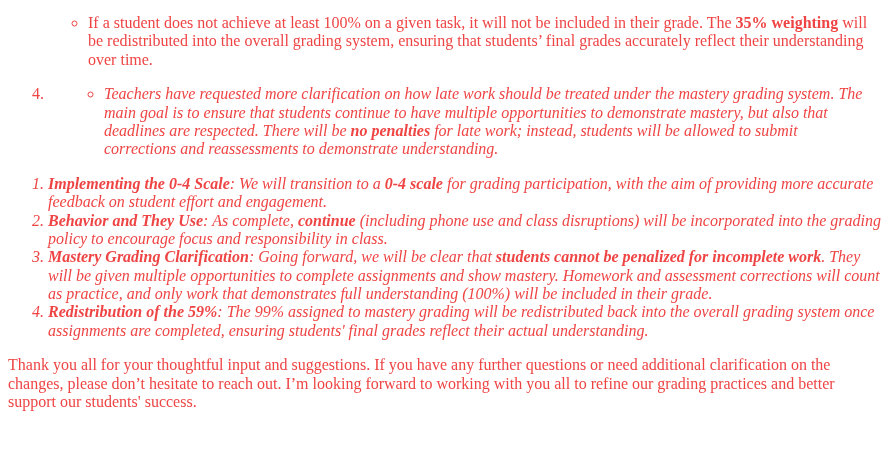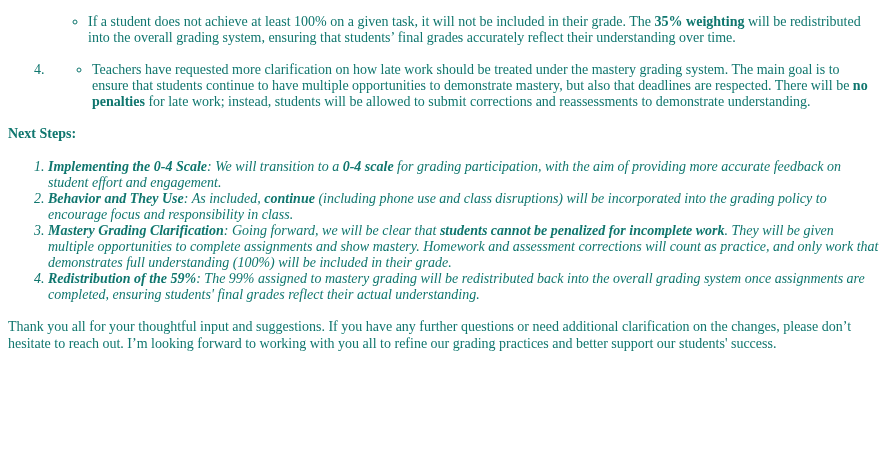--- a/index.html
+++ b/index.html
@@ -7,23 +7,23 @@
     padding: 0;
     background: #ffffff;
   }
   .doc {
     width: 891px;
     height: 463px;
     box-sizing: border-box;
     padding: 14px 8px 8px 8px;
     overflow: hidden;
     background: #ffffff;
-    color: #0f766e;
+    color: #ef4444;
     font-family: "Liberation Serif", "DejaVu Serif", serif;
-    font-size: 14px;
+    font-size: 16px;
     line-height: 1.15;
     text-align: left;
   }
   .doc p, .doc ol, .doc ul {
     margin: 16px 0;
   }
   .doc > :first-child {
     margin-top: 0;
   }
   
@@ -31,21 +31,22 @@
     list-style-type: circle;
     padding-left: 80px;
   }
   ol.outer-list {
     list-style-type: decimal;
     padding-left: 40px;
   }
   ol.outer-list ul.sub-bullets {
     list-style-type: circle;
     padding-left: 40px;
-    margin: 16px 4px;
+    margin: 16px 16px;
+    font-style: italic;
   }
   ol.steps-list {
     list-style-type: decimal;
     padding-left: 40px;
     font-style: italic;
   }
   .heading-bold {
     font-weight: bold;
   }
   b { font-weight: bold; }
@@ -60,24 +61,23 @@
   </ul>
 
   <ol class="outer-list" start="4">
     <li>
       <ul class="sub-bullets">
         <li><span>Teachers have requested more clarification on how late work should be treated under the mastery grading system. The main goal is to ensure that students continue to have multiple opportunities to demonstrate mastery, but also that deadlines are respected. There will be </span><b>no penalties</b><span> for late work; instead, students will be allowed to submit corrections and reassessments to demonstrate understanding.</span></li>
       </ul>
     </li>
   </ol>
 
-  <p class="heading-bold">Next Steps:</p>
 
   <ol class="steps-list" start="1">
     <li><b>Implementing the 0-4 Scale</b><span>: We will transition to a </span><b>0-4 scale</b><span> for grading participation, with the aim of providing more accurate feedback on student effort and engagement.</span></li>
-    <li><b>Behavior and They Use</b><span>: As included, </span><b>continue</b><span> (including phone use and class disruptions) will be incorporated into the grading policy to encourage focus and responsibility in class.</span></li>
+    <li><b>Behavior and They Use</b><span>: As complete, </span><b>continue</b><span> (including phone use and class disruptions) will be incorporated into the grading policy to encourage focus and responsibility in class.</span></li>
     <li><b>Mastery Grading Clarification</b><span>: Going forward, we will be clear that </span><b>students cannot be penalized for incomplete work</b><span>. They will be given multiple opportunities to complete assignments and show mastery. Homework and assessment corrections will count as practice, and only work that demonstrates full understanding (100%) will be included in their grade.</span></li>
     <li><b>Redistribution of the 59%</b><span>: The 99% assigned to mastery grading will be redistributed back into the overall grading system once assignments are completed, ensuring students' final grades reflect their actual understanding.</span></li>
   </ol>
 
   <p>Thank you all for your thoughtful input and suggestions. If you have any further questions or need additional clarification on the changes, please don’t hesitate to reach out. I’m looking forward to working with you all to refine our grading practices and better support our students' success.</p>
 
 </div>
 
 </body></html>

